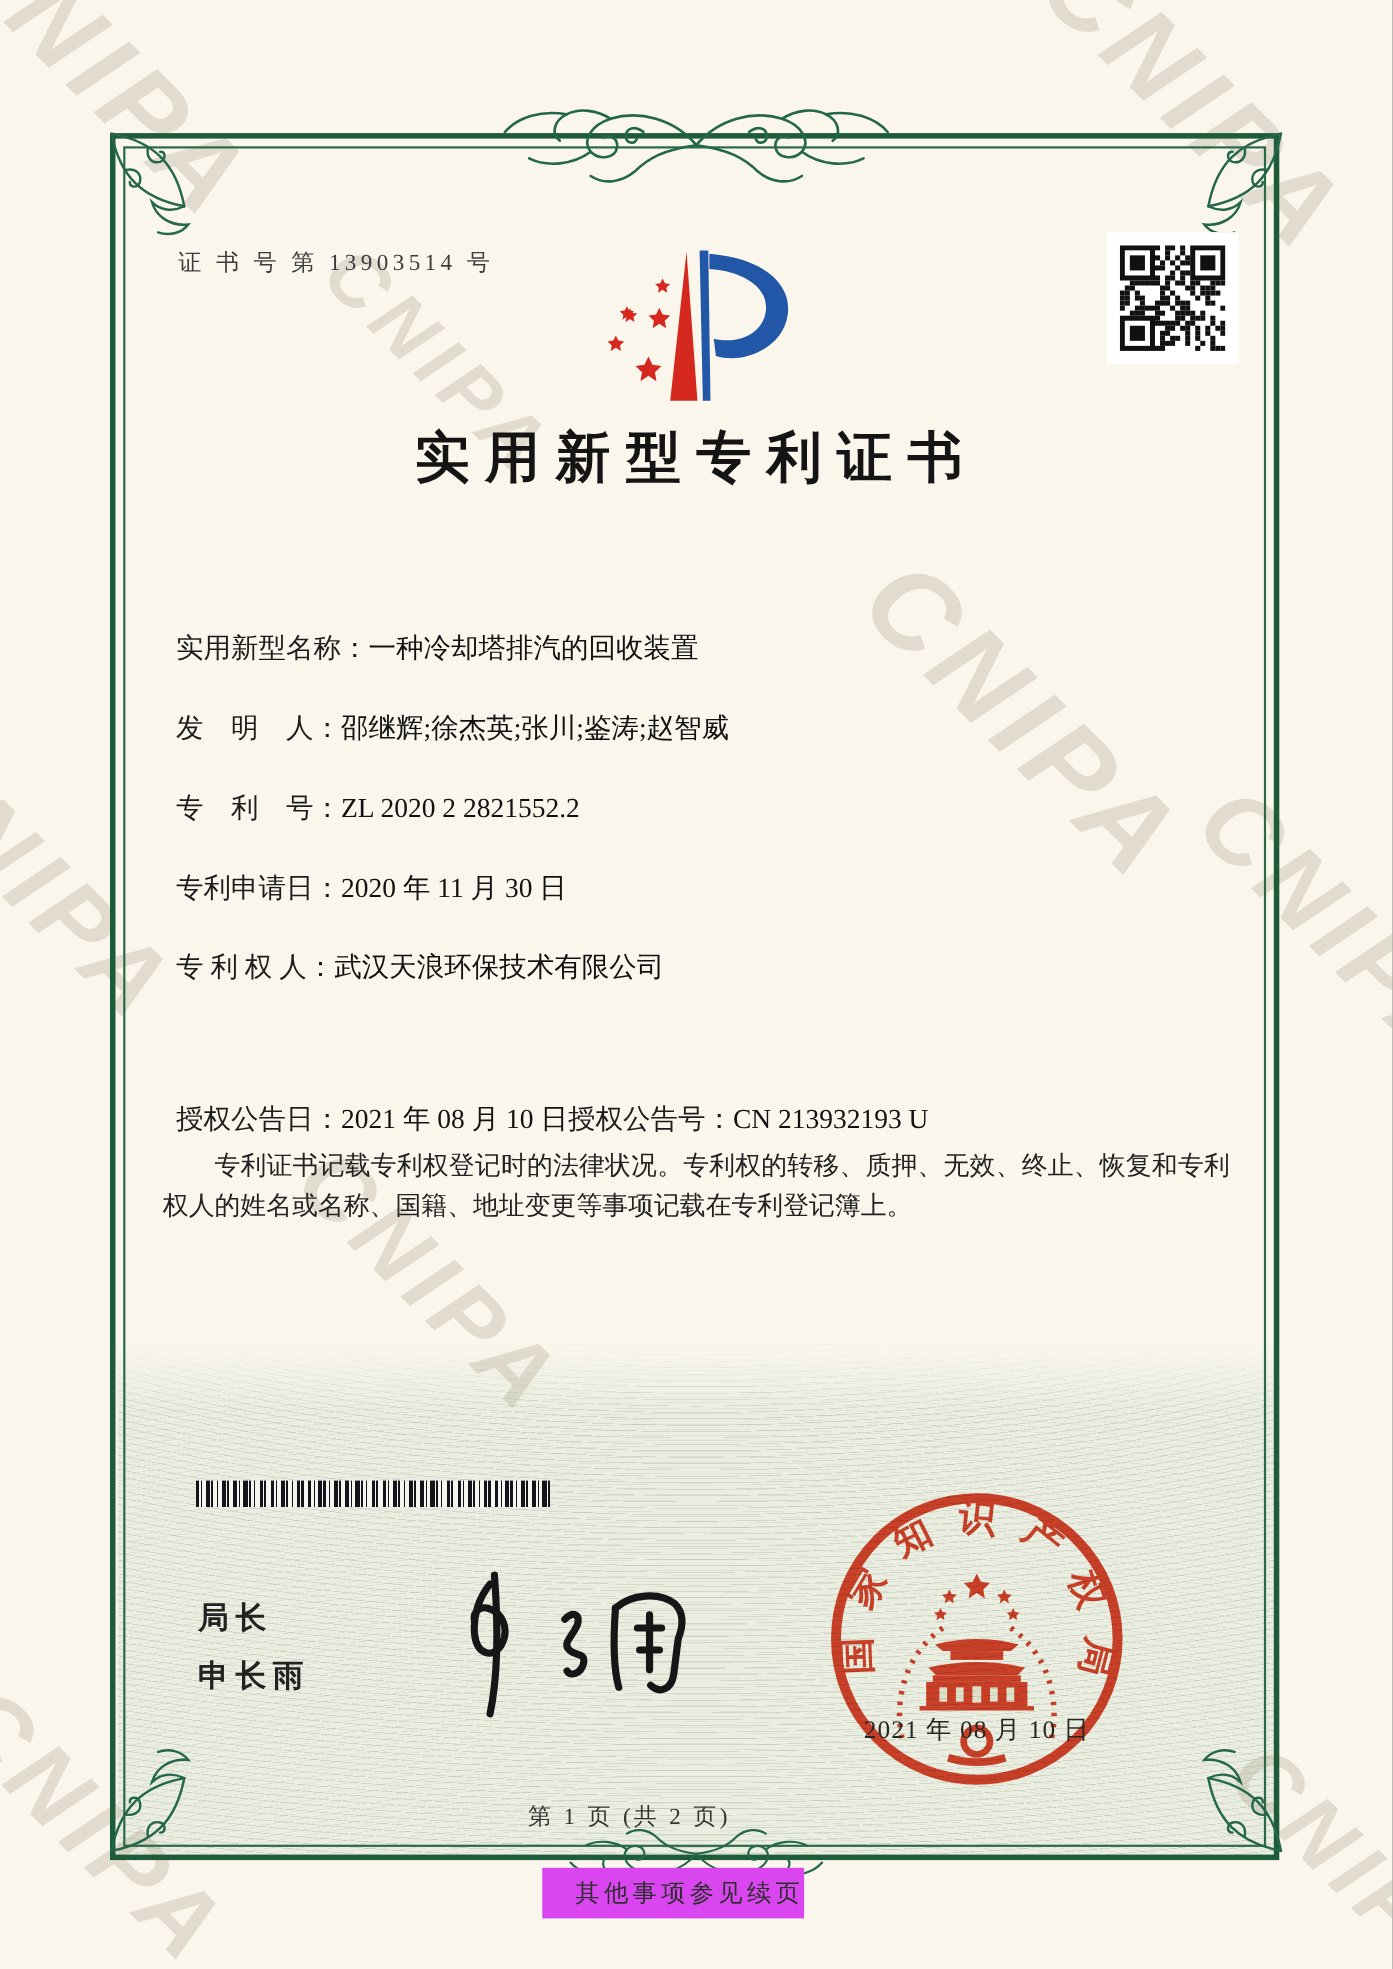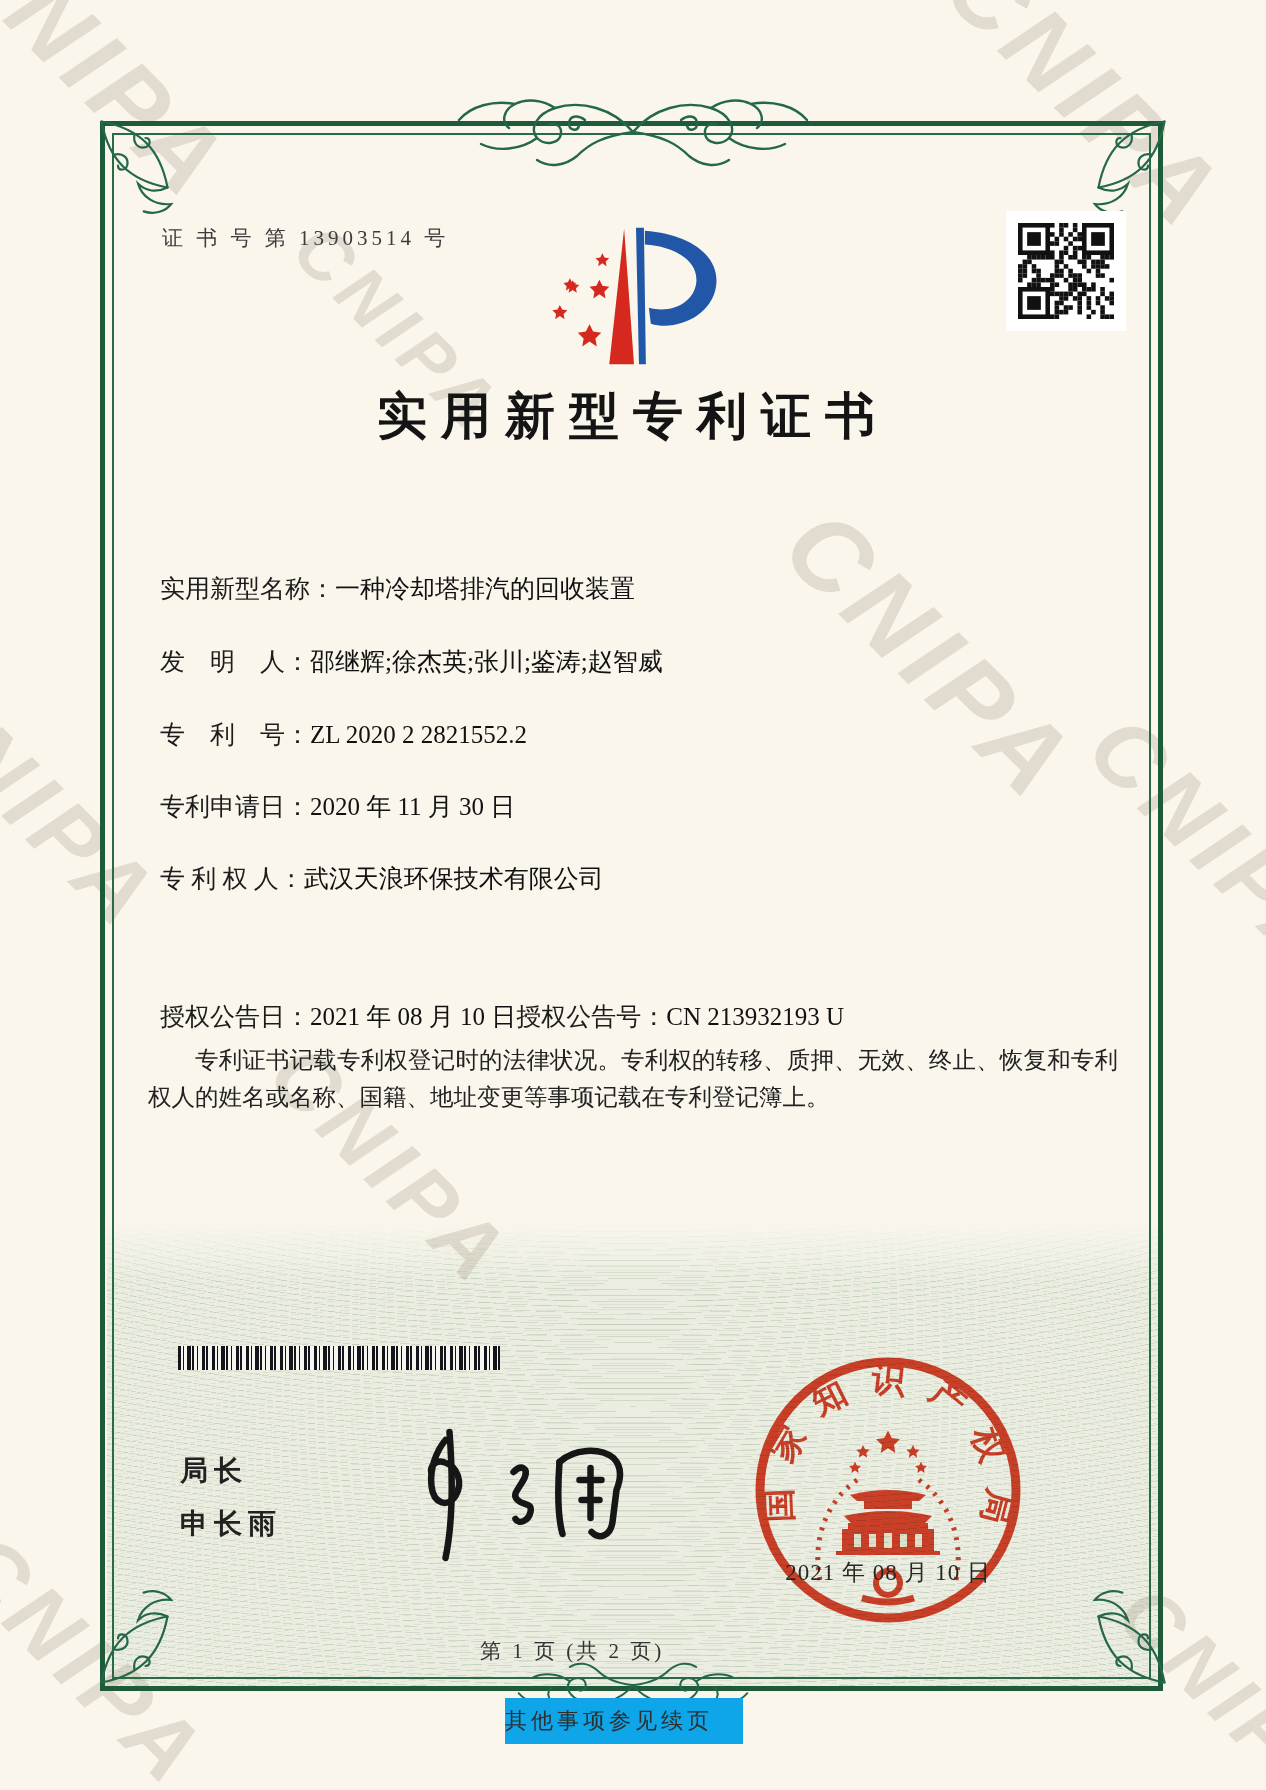--- a/index.html
+++ b/index.html
@@ -68,22 +68,22 @@
   .signature{position:absolute;left:385px;top:1424px;width:265px;height:140px;z-index:3;}
 
   
   .seal{position:absolute;left:738px;top:1340px;width:300px;height:300px;z-index:4;
       opacity:0.95;mix-blend-mode:multiply;}
 
   
   .page-info{position:absolute;left:480px;top:1637px;width:300px;z-index:3;
       text-align:left;font-size:21px;letter-spacing:3px;color:#333;}
   .footer-note{position:absolute;left:493px;top:1698px;width:238px;height:46px;z-index:5;
-      background:#0ea5e9;text-align:left;line-height:46px;font-size:22px;
-      letter-spacing:4px;color:#2e2e2e;margin-left:12px;}
+      background:#d946ef;text-align:right;line-height:46px;font-size:22px;
+      letter-spacing:4px;color:#2e2e2e;}
 </style>
 </head>
 <body>
 
 <div class="page">
 
   <div class="wave-zone"></div>
 
   <div class="wm" style="left:90px;top:60px;font-size:100px;">CNIPA</div>
   <div class="wm" style="left:398px;top:328px;font-size:72px;">CNIPA</div>

